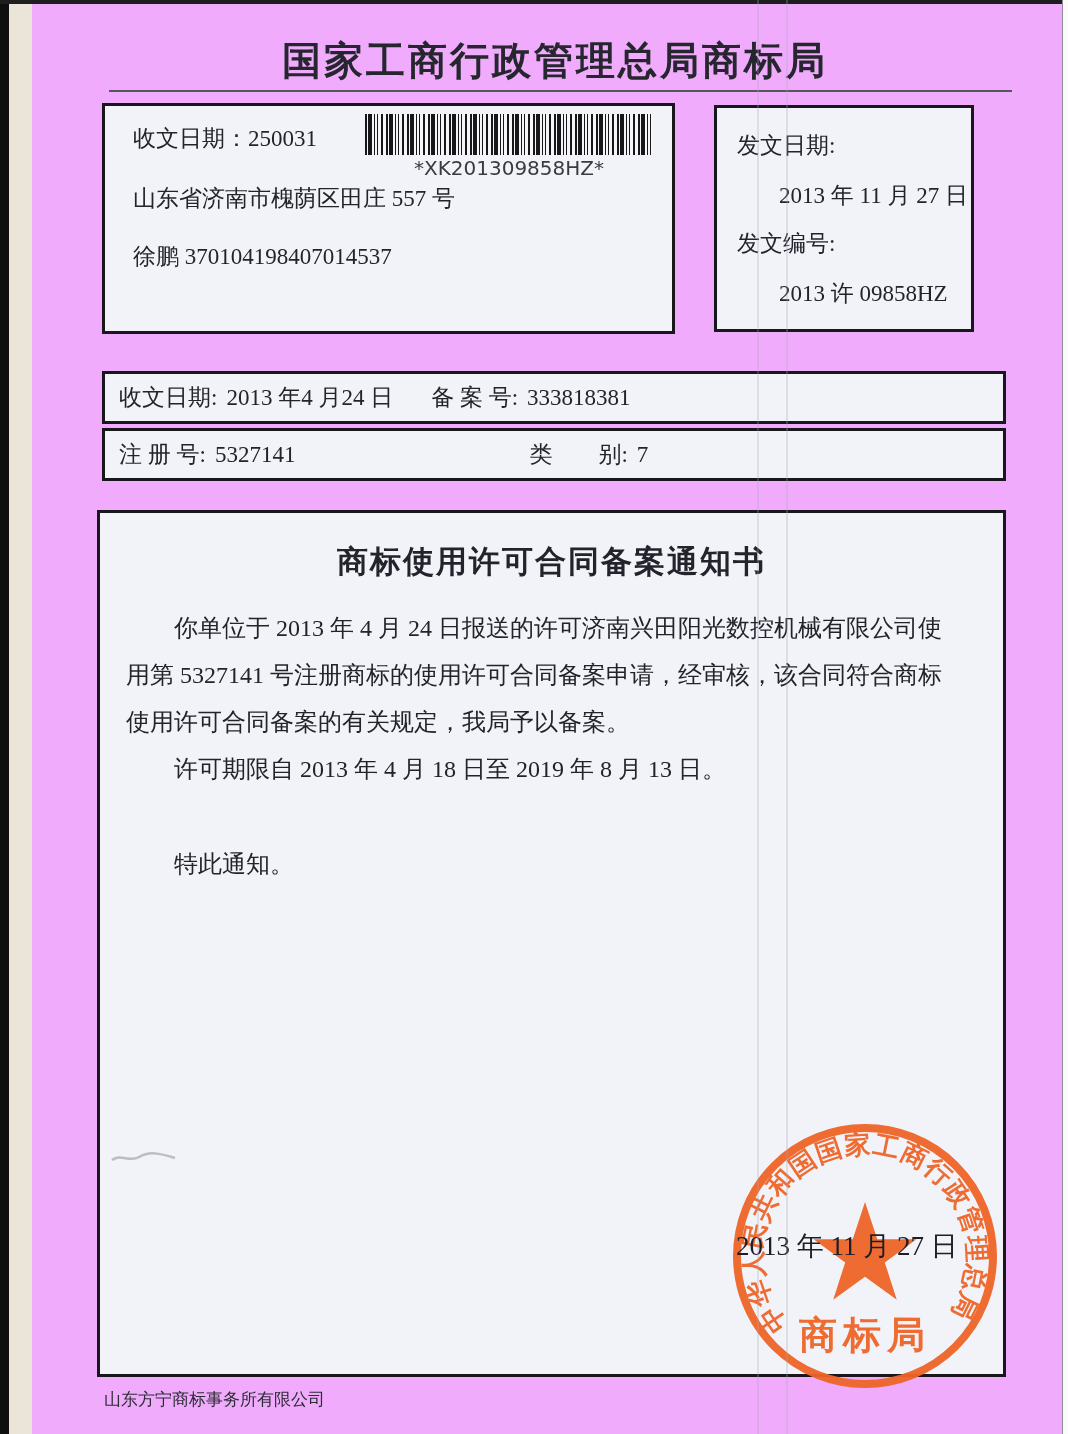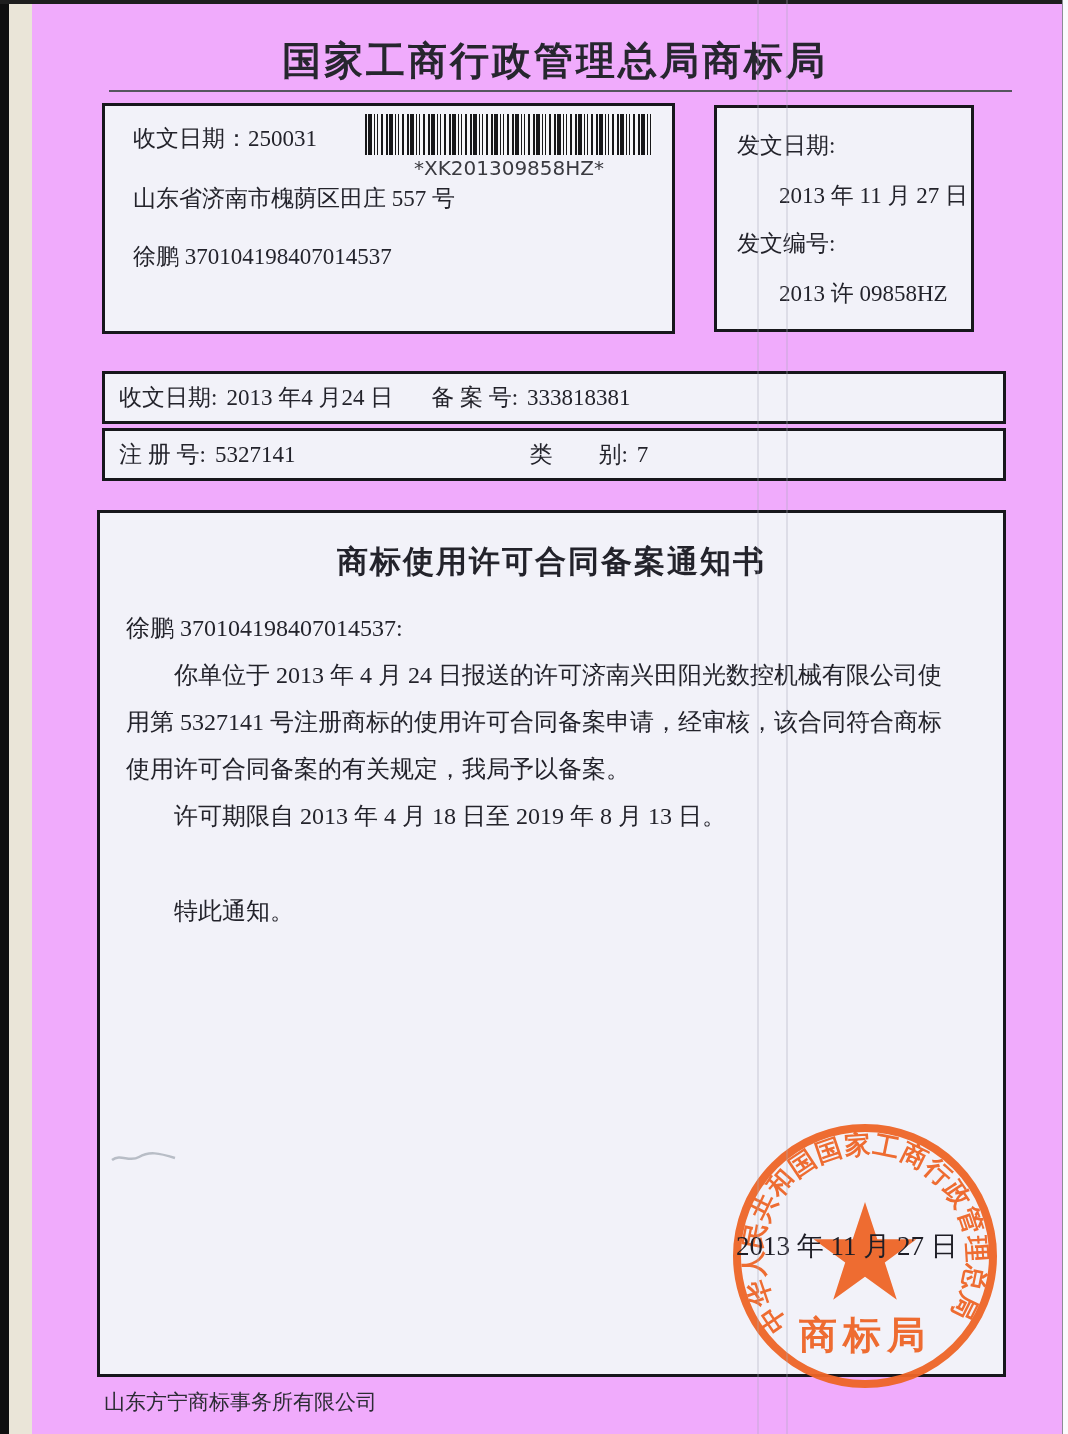--- a/index.html
+++ b/index.html
@@ -101,21 +101,21 @@
     z-index: 10; opacity: 0.95; }
   .stamp-date {
     position: absolute; left: 636px; top: 715px; width: 300px;
     font-size: 27px; color: #1e1e26; z-index: 12; white-space: nowrap;
   }
 
   
   .pencil-mark { position: absolute; left: 100px; top: 1145px; z-index: 3; opacity: 0.65; }
 
   .footer-agency {
-    position: absolute; left: 95px; top: 1388px; font-size: 21px; color: #2c2c34;
+    position: absolute; left: 95px; top: 1388px; font-size: 17px; color: #2c2c34;
   }
 </style>
 </head>
 <body>
 
 <div>
 
   <div class="paper">
 
     <h1 class="doc-title">国家工商行政管理总局商标局</h1>
@@ -149,21 +149,20 @@
       <span class="lbl">注 册 号:</span>
       <span class="val">5327141</span>
       <span class="lbl gap-class">类　　别:</span>
       <span class="val">7</span>
     </div>
 
     <div class="box main-box">
       <h2 class="notice-title">商标使用许可合同备案通知书</h2>
 
       <div class="notice-body">
-        <div class="notice-line">徐鹏 370104198407014537:</div>
         <div class="notice-line indent">你单位于 2013 年 4 月 24 日报送的许可济南兴田阳光数控机械有限公司使</div>
         <div class="notice-line">用第 5327141 号注册商标的使用许可合同备案申请，经审核，该合同符合商标</div>
         <div class="notice-line">使用许可合同备案的有关规定，我局予以备案。</div>
         <div class="notice-line indent">许可期限自 2013 年 4 月 18 日至 2019 年 8 月 13 日。</div>
         <div class="notice-line closing">特此通知。</div>
       </div>
 
       <div class="stamp-wrap">
         <svg width="282" height="282" viewBox="-141 -141 282 282" xmlns="http://www.w3.org/2000/svg">
           <circle cx="0" cy="0" r="128" fill="none" stroke="#ee6527" stroke-width="8"></circle>

